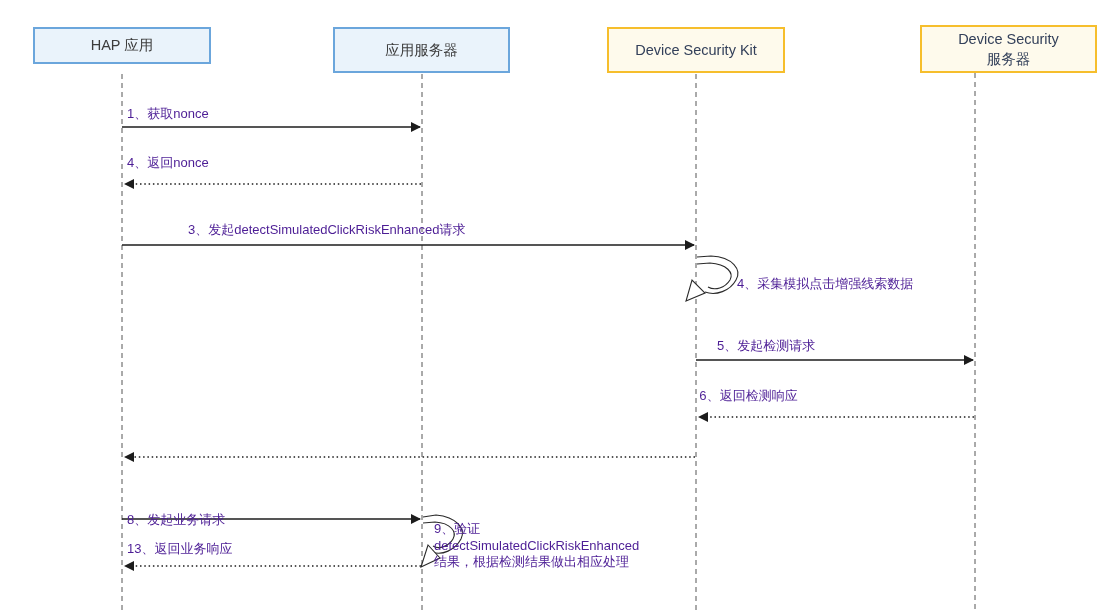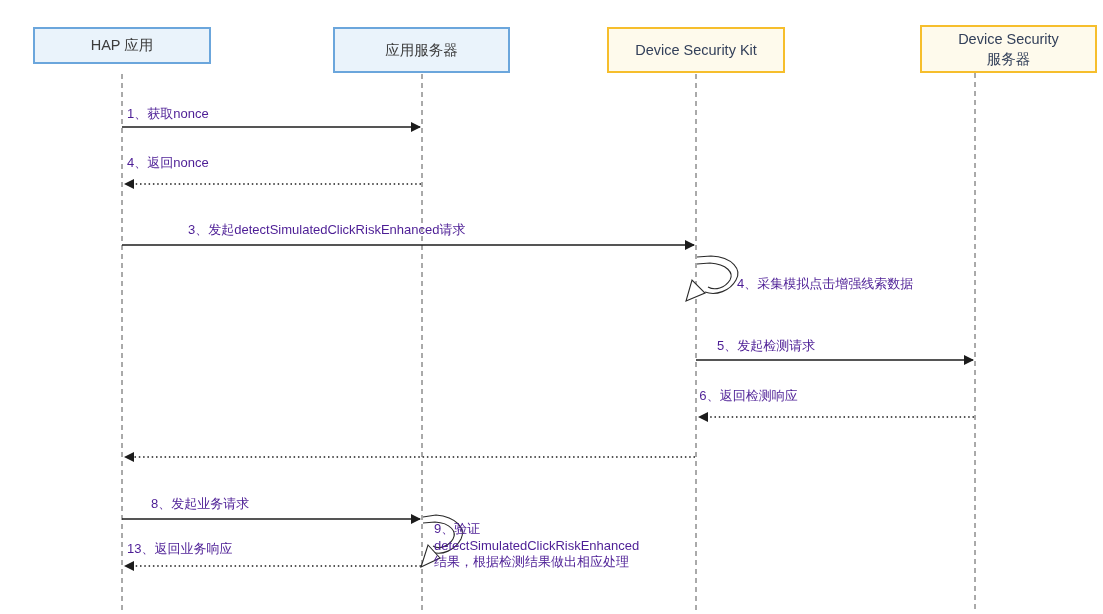--- a/index.html
+++ b/index.html
@@ -90,19 +90,19 @@
     <span>Device Security
 服务器</span>
   </div>
 
   <div class="msg-label" style="left:127px; top:106px;">1、获取nonce</div>
   <div class="msg-label" style="left:127px; top:155px;">4、返回nonce</div>
   <div class="msg-label" style="left:140px; top:222px;margin-left:48px;">3、发起detectSimulatedClickRiskEnhanced请求</div>
   <div class="msg-label" style="left:737px; top:276px;">4、采集模拟点击增强线索数据</div>
   <div class="msg-label" style="left:699px; top:338px;margin-left:18px;">5、发起检测请求</div>
   <div class="msg-label" style="left:699px; top:389px;font-family:Liberation Mono, monospace;">6、返回检测响应</div>
-  <div class="msg-label" style="left:127px; top:496px;margin-left:24px;">8、发起业务请求</div>
+  <div class="msg-label" style="left:127px; top:512px;">8、发起业务请求</div>
   <div class="msg-label" style="left:434px; top:521px; width:250px;">9、验证
 detectSimulatedClickRiskEnhanced
 结果，根据检测结果做出相应处理</div>
   <div class="msg-label" style="left:127px; top:541px;">13、返回业务响应</div>
 
 </div>
 
 </body></html>

